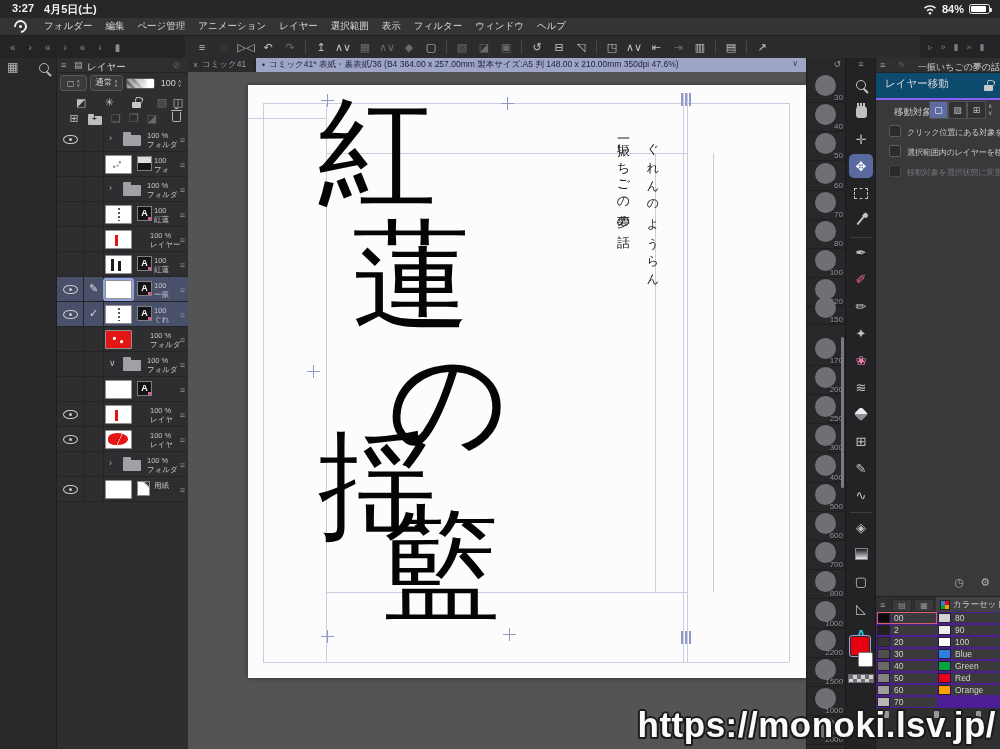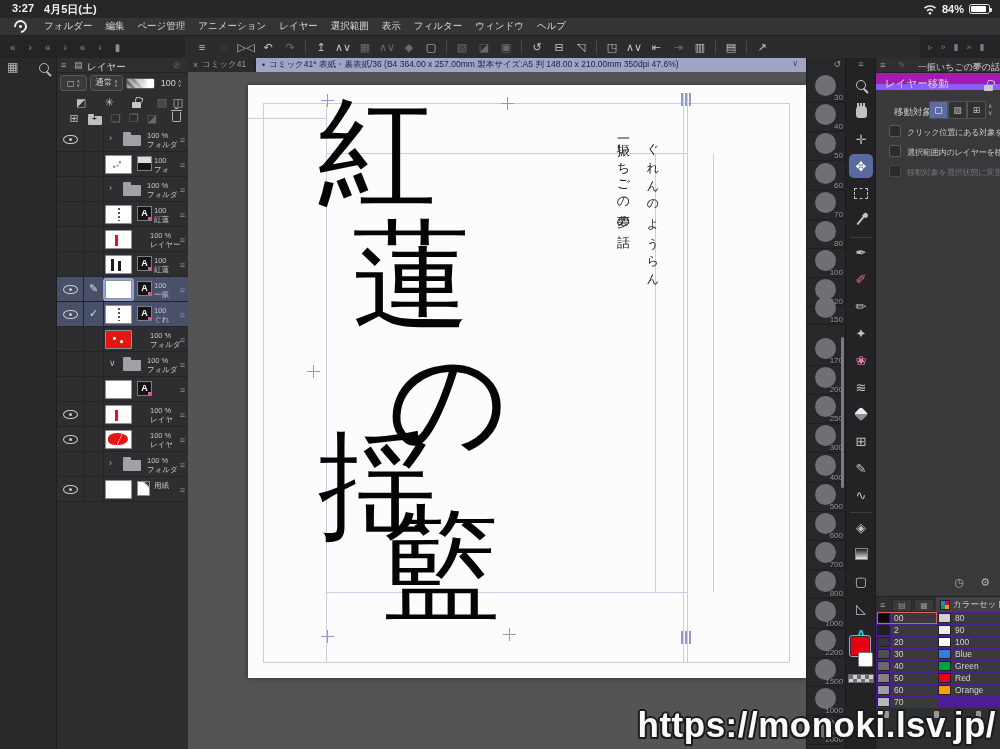--- a/index.html
+++ b/index.html
@@ -126,21 +126,21 @@
   .icon-eraser{width:10px;height:10px;transform:rotate(45deg);border-radius:2px;background:linear-gradient(135deg,#ececee 0 50%,#909094 50%)}
   .icon-gradient{width:13px;height:12px;border:1px solid #85858a;background:linear-gradient(180deg,#1d1d1f,#e8e8ea)}
   #fg-chip{position:absolute;left:4px;top:578px;width:20px;height:20px;background:#e60012;border:1px solid #2a2a2c;outline:1.5px solid #9aa4d0;border-radius:2px}
   #bg-chip{position:absolute;left:12px;top:594px;width:15px;height:15px;background:#ffffff;border:1px solid #77777b;border-radius:2px}
   #tr-chip{position:absolute;left:2px;top:616px;width:26px;height:9px;border:1px solid #6a6a6e;background:repeating-conic-gradient(#cfcfd2 0 25%,#6f6f73 0 50%) 0 0/8px 8px}
 
   
   #prop-panel{position:absolute;left:875px;top:58px;width:125px;height:691px;background:#39393c;border-left:1px solid #1a1a1c}
   #pp-head{position:absolute;left:0;top:0;width:125px;height:15px;background:#2f2f32;border-bottom:1px solid #232325;color:#d2d2d4}
   #pp-title{position:absolute;left:42px;top:3px;font-size:9px}
-  #pp-subtool{position:absolute;left:0;top:15px;width:125px;height:17px;background:#a21caf;border-bottom:6px solid #8b5cf6}
+  #pp-subtool{position:absolute;left:0;top:15px;width:125px;height:27px;background:#0c4a6e;border-bottom:2px solid #8b5cf6}
   #pp-subtool-name{position:absolute;left:9px;top:4px;font-size:10.5px;color:#dadadc}
   #pp-lock{position:absolute;right:8px;top:6px}
   #mt-label{position:absolute;left:18px;top:48px;font-size:9.5px;color:#cacacc}
   #mt-seg{position:absolute;left:53px;top:43px;display:flex}
   .seg-cell{width:19px;height:18px;background:#313134;border:1px solid #525255;display:flex;align-items:center;justify-content:center;color:#b9b9bc;font-size:9px}
   .seg-cell.on{background:#5d6ba1;color:#fff}
   #mt-chev{position:absolute;left:112px;top:45px;display:flex;flex-direction:column;gap:1px;color:#b2b2b5;font-size:6px;line-height:6px}
   .prop-row{position:absolute;left:0;width:125px;height:18px}
   .cbox{position:absolute;left:13px;top:1px;width:12px;height:12px;background:#2b2b2e;border:1px solid #5c5c5f;border-radius:2px}
   .cb-label{position:absolute;left:31px;top:3px;font-size:8.2px;letter-spacing:-.3px;color:#c7c7c9;white-space:nowrap}

